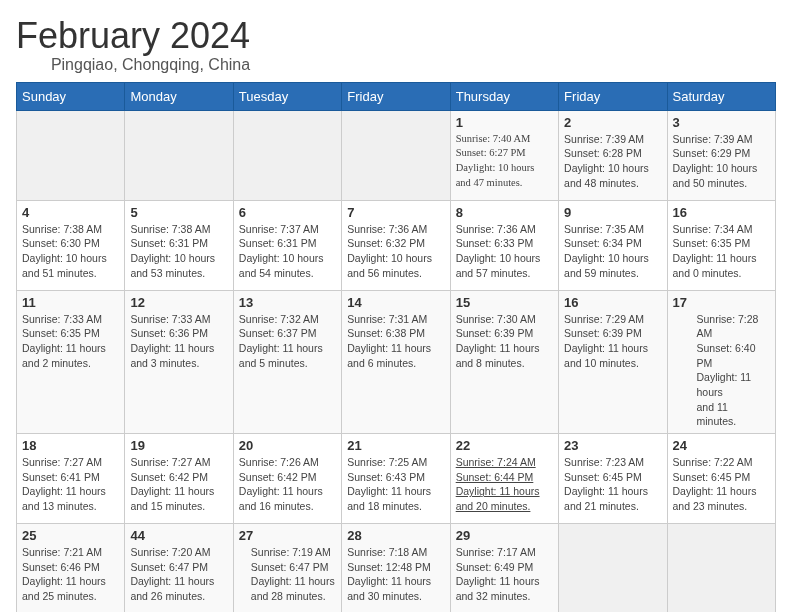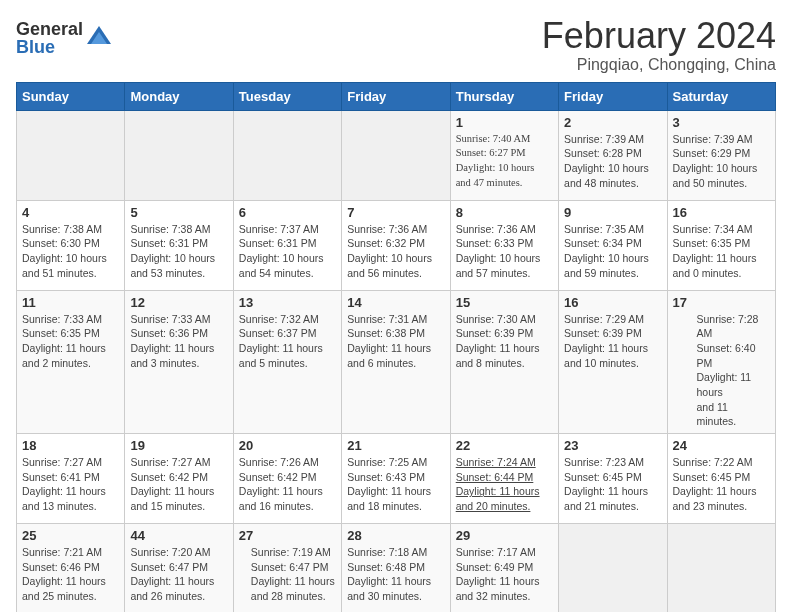--- a/index.html
+++ b/index.html
@@ -58,21 +58,21 @@
       width: 100%;
       border-collapse: collapse;
       table-layout: fixed;
     }
     thead tr th {
       background-color: #2a6db5;
       color: #fff;
       text-align: left;
       padding: 6px 5px;
       font-size: 13px;
-      font-weight: bold;
+      font-weight: normal;
       border: 1px solid #1a5a9a;
     }
     tbody tr td {
       border: 1px solid #ccc;
       vertical-align: top;
       padding: 4px 5px;
       font-size: 10.5px;
       color: #333;
       height: 90px;
     }
@@ -94,30 +94,20 @@
       color: #444;
     }
     .empty-cell {
       background-color: #f0f0f0 !important;
     }
   </style>
 </head>
 <body>
 
 <div class="header-section">
-  <div class="logo">
-    <div class="logo-text">
-      <span class="logo-general">General</span>
-      <span class="logo-blue">Blue</span>
-    </div>
-    <svg class="logo-icon" viewBox="0 0 28 28">
-      <polygon points="14,2 26,20 2,20" fill="#2a6db5"></polygon>
-      <polygon points="14,8 22,20 6,20" fill="#5599dd"></polygon>
-    </svg>
-  </div>
   <div class="title-section">
     <div class="main-title">February 2024</div>
     <div class="subtitle">Pingqiao, Chongqing, China</div>
   </div>
 </div>
 
 <table>
   <thead>
     <tr>
     <th>Sunday</th>
@@ -328,21 +318,21 @@
         <td>
           <span class="day-number">27</span>
           <div class="day-info" style="white-space: pre-line; margin-left: 12px;">Sunrise: 7:19 AM
 Sunset: 6:47 PM
 Daylight: 11 hours
 and 28 minutes.</div>
         </td>
         <td>
           <span class="day-number">28</span>
           <div class="day-info" style="white-space: pre-line;">Sunrise: 7:18 AM
-Sunset: 6:48 PM
+Sunset: 12:48 PM
 Daylight: 11 hours
 and 30 minutes.</div>
         </td>
         <td>
           <span class="day-number">29</span>
           <div class="day-info" style="white-space: pre-line;">Sunrise: 7:17 AM
 Sunset: 6:49 PM
 Daylight: 11 hours
 and 32 minutes.</div>
         </td>

